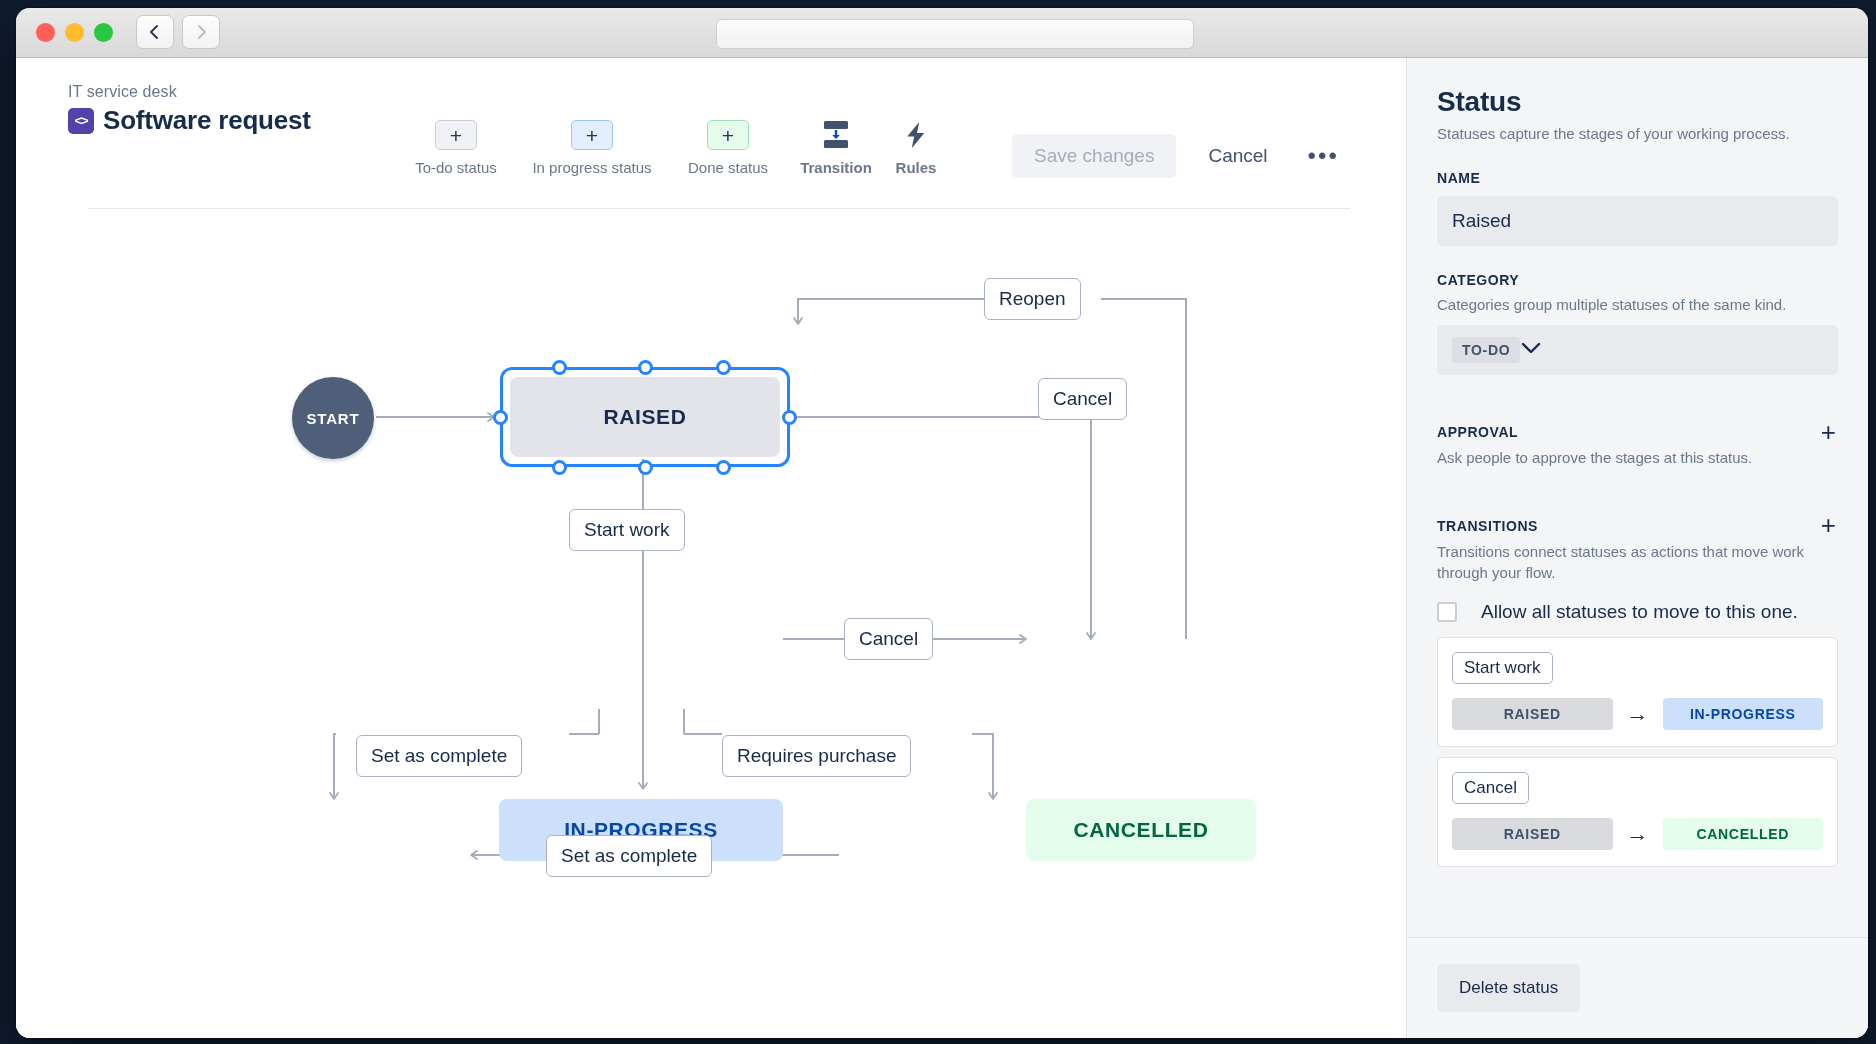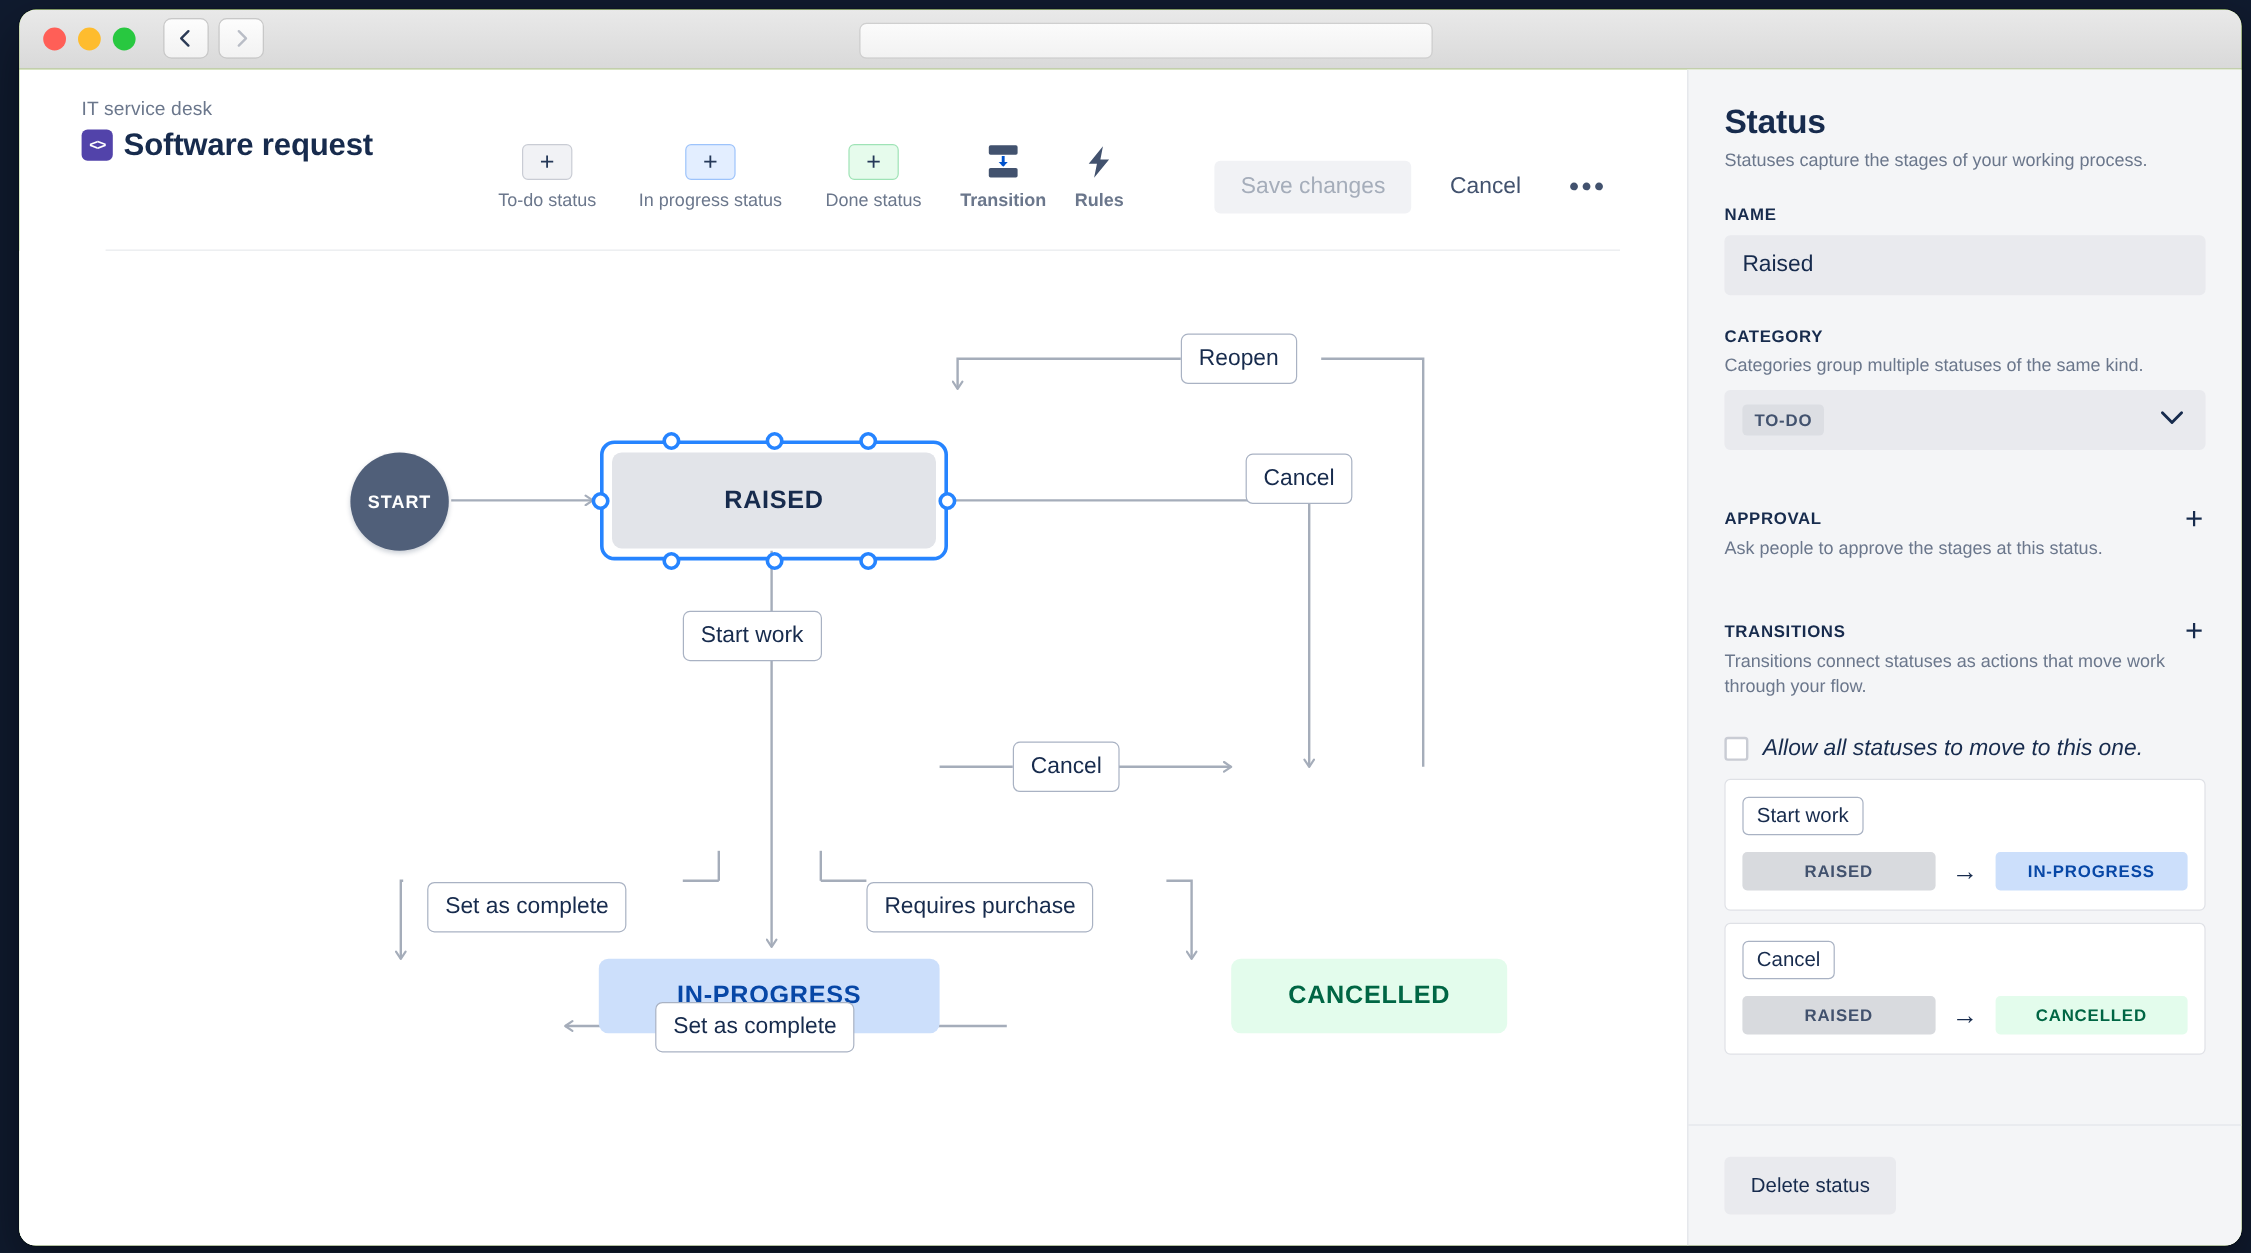--- a/index.html
+++ b/index.html
@@ -201,32 +201,32 @@
   .field {
     margin-top: 10px;
     height: 50px;
     background: #e9eaee;
     border: 1px solid #e9eaee;
     border-radius: 5px;
     display: flex; align-items: center;
     padding: 0 14px;
     font-size: 19px; color: #172b4d;
   }
-  .field.select { justify-content: space-between; padding-right: 16px; }
+  .field.select { justify-content: flex-start; padding-right: 16px; }
   .cat-chip {
     background: #dcdee3; color: #42526e;
     font-size: 14px; font-weight: bold; letter-spacing: .7px;
     padding: 5px 10px; border-radius: 4px;
   }
   .chev { color: #172b4d; font-size: 17px; }
 
   .sec { margin-top: 26px; }
   .sec .sec-sub { margin-top: 6px; font-size: 15px; color: #6b778c; line-height: 1.4; }
 
-  .checkrow { display: flex; align-items: center; gap: 12px; margin-top: 30px; font-style: italic; }
+  .checkrow { display: flex; align-items: center; gap: 24px; margin-top: 18px; }
   .checkbox {
     width: 20px; height: 20px;
     background: #fff; border: 2px solid #c9ccd4; border-radius: 3px;
   }
   .checkrow span { font-size: 19px; color: #172b4d; }
 
   .tcard {
     margin-top: 14px;
     background: #ffffff;
     border: 1px solid #dfe1e6;

